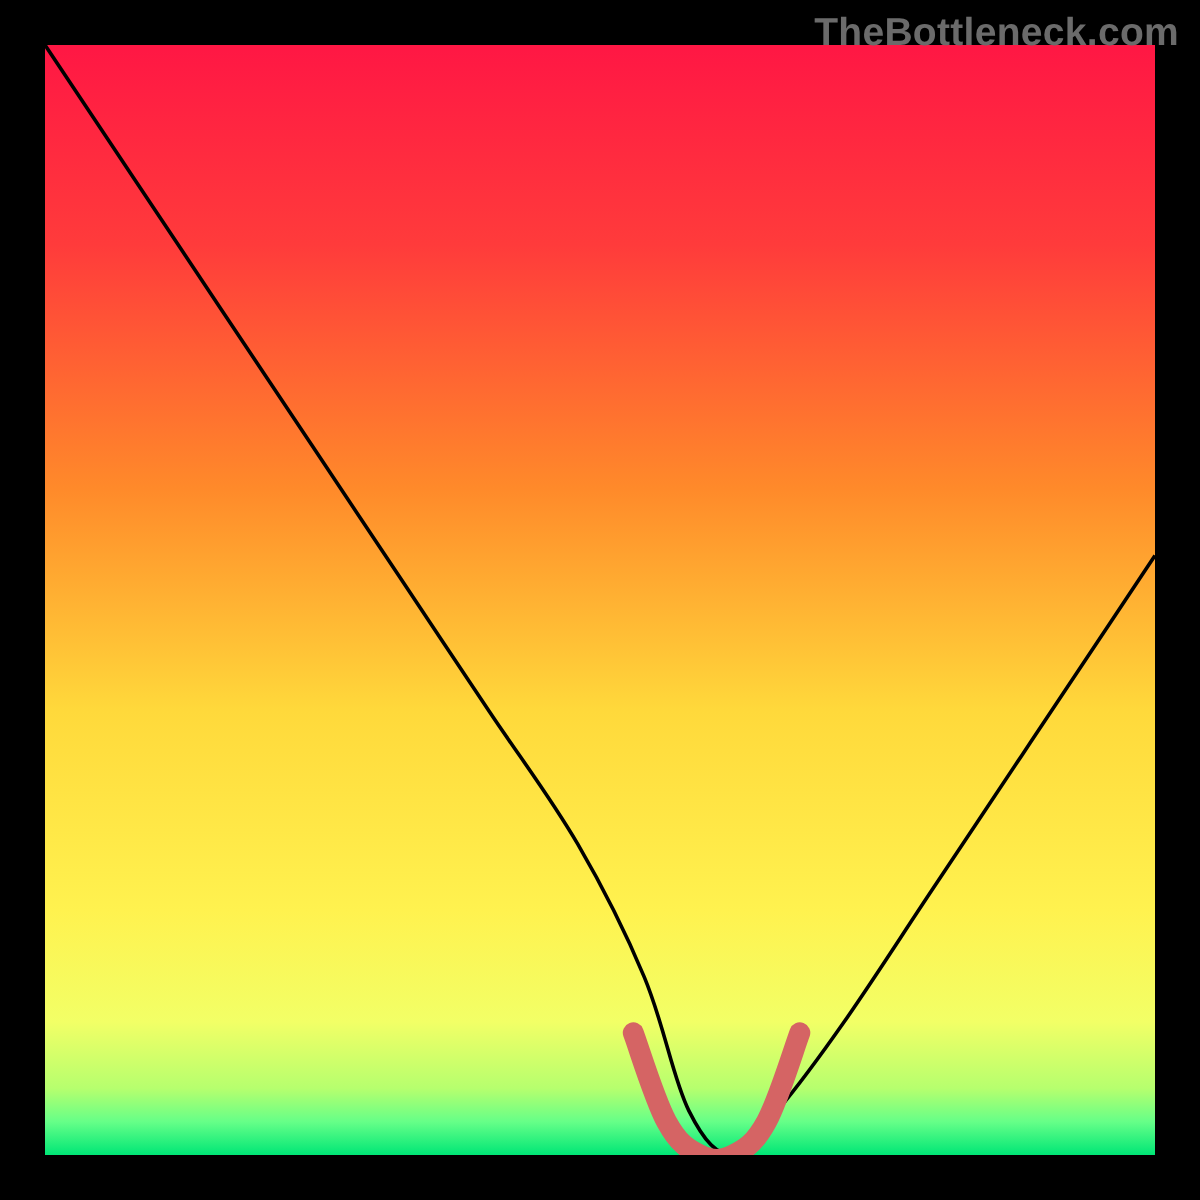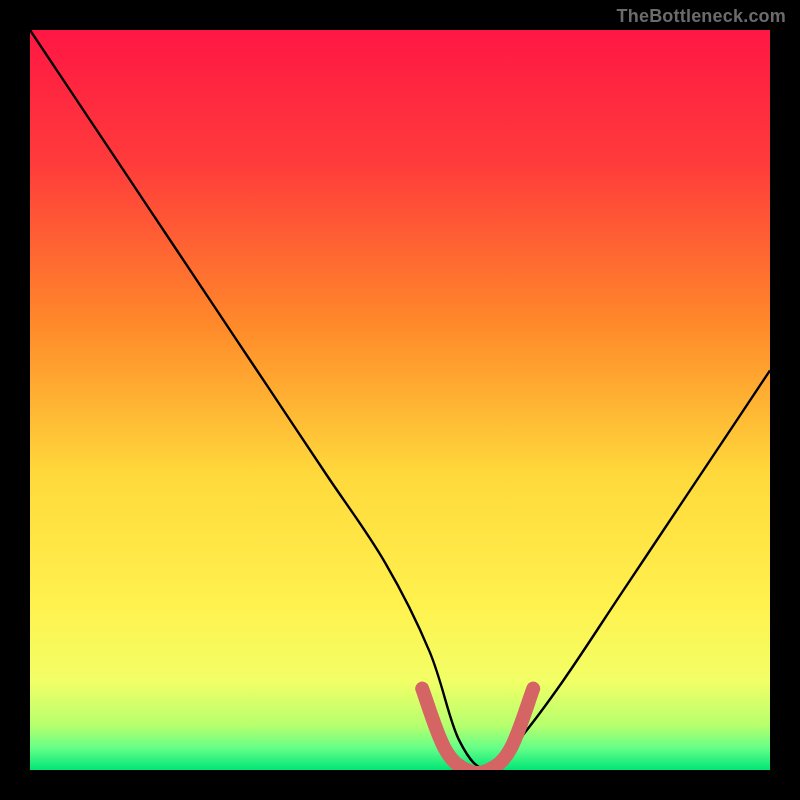--- a/index.html
+++ b/index.html
@@ -22,21 +22,21 @@
     top: 30px;
     width: 740px;
     height: 740px;
     overflow: hidden;
   }
   .watermark {
     position: absolute;
     top: 6px;
     right: 14px;
     font-family: Arial, Helvetica, sans-serif;
-    font-size: 18px;
+    font-size: 26px;
     font-weight: 600;
     color: #6b6b6b;
     letter-spacing: 0.2px;
     user-select: none;
   }
   svg {
     display: block;
   }
 </style>
 </head>

